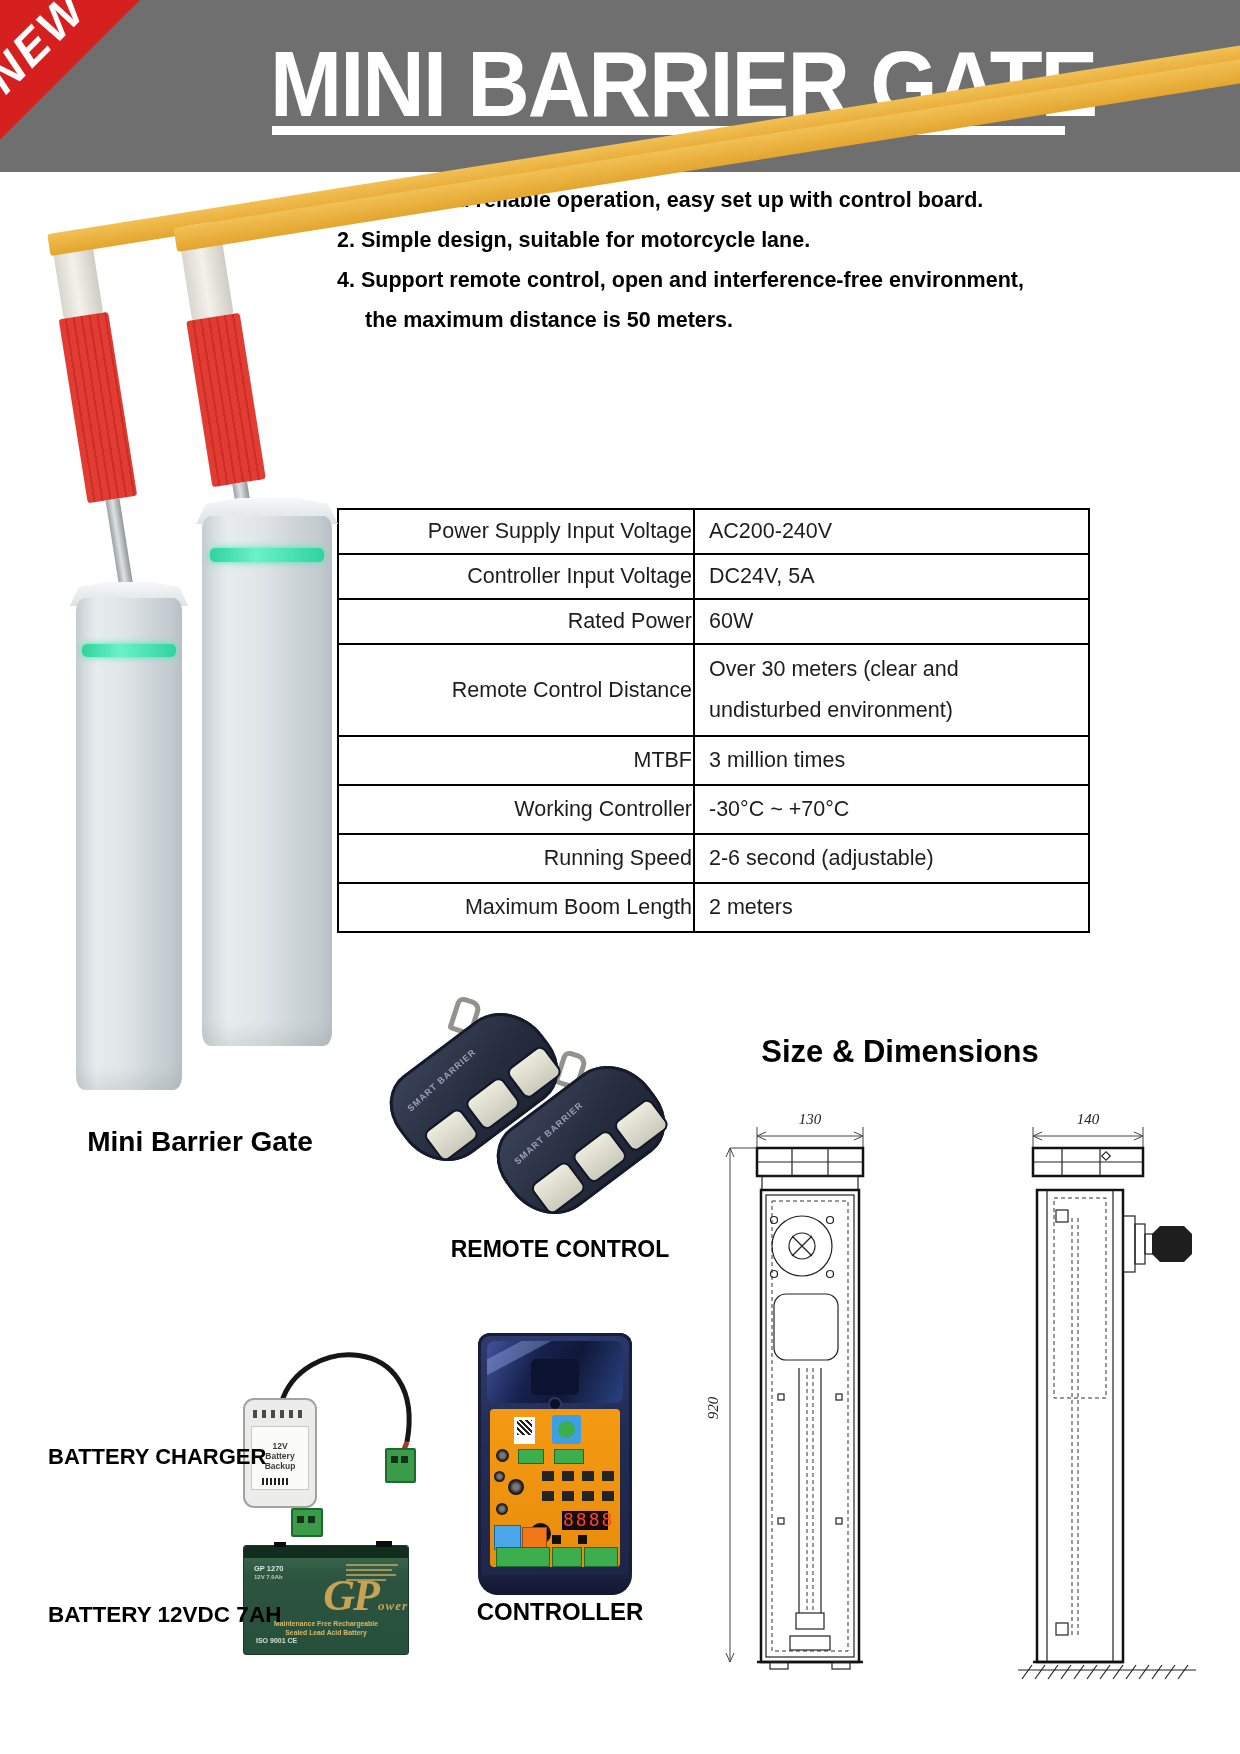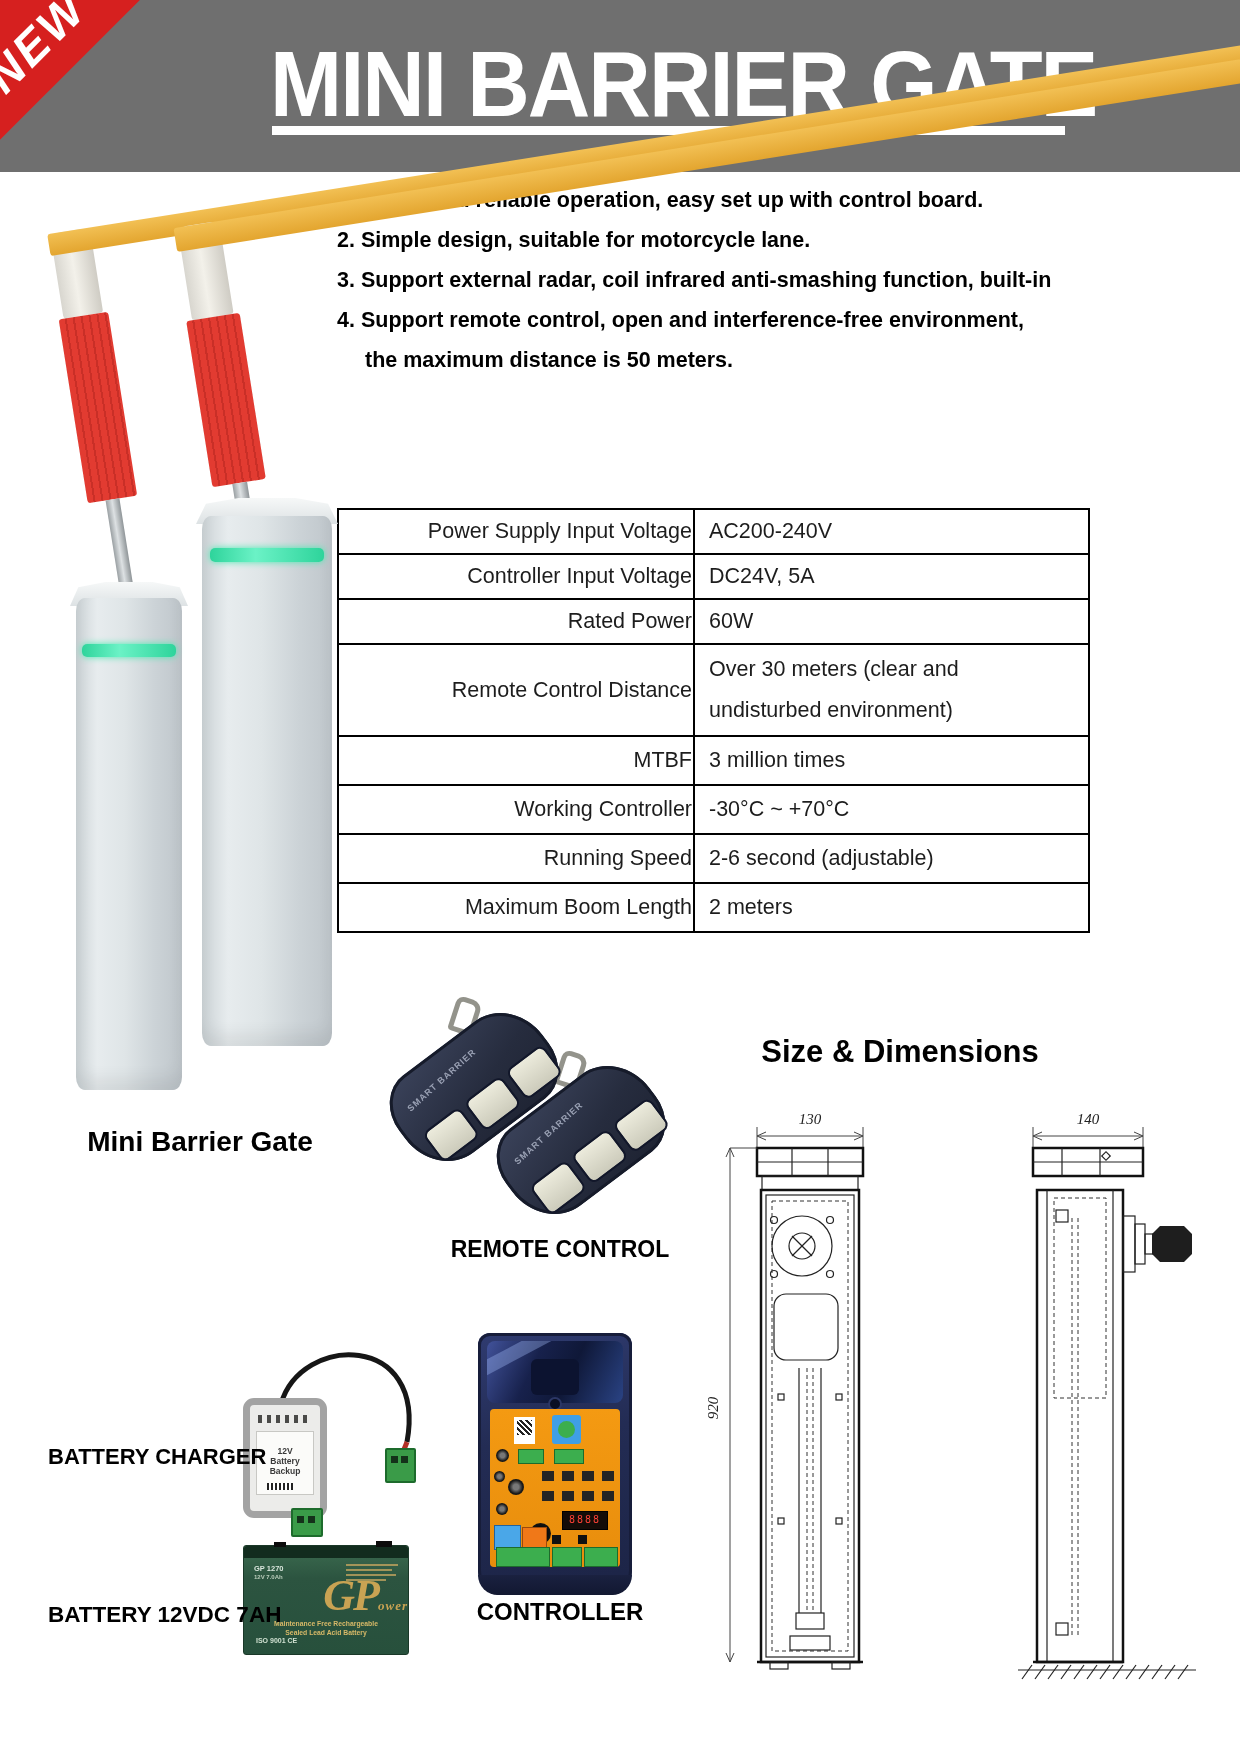--- a/index.html
+++ b/index.html
@@ -71,21 +71,21 @@
   .dwg{position:absolute;}
   .dwg .hv{stroke:#111;stroke-width:2.5;fill:none;}
   .dwg .th{stroke:#222;stroke-width:1.2;fill:none;}
   .dwg .dl{stroke:#444;stroke-width:1;fill:none;}
   .dwg .dash{stroke:#333;stroke-width:1;fill:none;stroke-dasharray:4 3;}
   .dwg text{font-family:"Liberation Serif",serif;font-style:italic;font-size:15px;fill:#222;}
 
   
   .charger{position:absolute;left:235px;top:1320px;width:220px;height:218px;}
   .chg-module{position:absolute;left:8px;top:78px;width:70px;height:106px;background:#ececea;
-              border:7px solid #a3a3a3;border-radius:11px;}
+              border:2px solid #a3a3a3;border-radius:11px;}
   .chg-vent{position:absolute;left:8px;top:10px;right:8px;height:8px;
             background:repeating-linear-gradient(90deg,#4a4a48 0 4px,#ececea 4px 9px);}
   .chg-label{position:absolute;left:6px;top:26px;right:6px;bottom:16px;background:#fbfbf9;
              border:1px solid #c8c8c4;font-size:8.5px;font-weight:700;color:#3a3a3a;
              text-align:center;line-height:10px;padding-top:14px;}
   .chg-bar{position:absolute;left:10px;bottom:4px;width:26px;height:7px;
            background:repeating-linear-gradient(90deg,#222 0 2px,#fff 2px 4px);}
   .chg-conn{position:absolute;left:150px;top:128px;width:27px;height:31px;background:#3a9b48;
             border:2px solid #1d6b2c;border-radius:2px;}
   .chg-conn i,.chg-term i{position:absolute;width:7px;height:7px;background:#14321a;top:6px;}
@@ -125,21 +125,21 @@
   .qr{position:absolute;left:24px;top:8px;width:21px;height:27px;background:#fff;}
   .qr i{position:absolute;left:3px;top:3px;width:15px;height:15px;
         background:repeating-linear-gradient(45deg,#222 0 2px,#fff 2px 4px);}
   .bluechip{position:absolute;left:62px;top:6px;width:29px;height:29px;background:#3f9fe6;border-radius:3px;}
   .bluechip i{position:absolute;left:6px;top:6px;width:17px;height:17px;border-radius:50%;background:#3cae4e;}
   .pcb .cap1{position:absolute;border-radius:50%;background:radial-gradient(#777 25%,#181818 60%);}
   .gblock{position:absolute;background:#3cae4e;border:1px solid #1d6b2c;}
   .chiprow i{position:absolute;width:12px;height:10px;background:#242424;}
   .display{position:absolute;left:72px;top:102px;width:44px;height:17px;background:#140c08;
            border:1px solid #000;color:#ff4136;font-family:"DejaVu Sans Mono",monospace;
-           font-size:10px;letter-spacing:2px;text-align:center;line-height:16px;}
+           font-size:18px;letter-spacing:2px;text-align:center;line-height:16px;}
   .buzzer{position:absolute;left:40px;top:114px;width:21px;height:21px;border-radius:50%;
           background:radial-gradient(#050505 30%,#1f1f1f);}
   .btnchip{position:absolute;width:9px;height:9px;background:#101010;}
   .relay-blue{position:absolute;left:4px;top:116px;width:25px;height:23px;background:#4aa7e8;border:1px solid #23639c;}
   .relay-orange{position:absolute;left:32px;top:118px;width:23px;height:22px;background:#f07818;border:1px solid #9c4a0c;}
   .ctl-lip{position:absolute;left:0;right:0;bottom:0;height:20px;border-radius:0 0 24px 24px;
            background:linear-gradient(#1a2140,#121831);}
 </style>
 </head>
 <body>
@@ -155,21 +155,20 @@
   </div>
 
   <div class="features">
     <div>
       <div class="feat-line">1. Stable and reliable operation, easy set up with control board.</div>
     </div>
     <div>
       <div class="feat-line">2. Simple design, suitable for motorcycle lane.</div>
     </div>
     <div>
-      <div class="feat-line">3. Support external radar, coil infrared anti-smashing function, built-in</div>
     </div>
     <div>
       <div class="feat-line">4. Support remote control, open and interference-free environment,</div>
       <div class="feat-line feat-cont">the maximum distance is 50 meters.</div>
     </div>
   </div>
 
   <table class="spec-table">
     <tbody>
       <tr class="s1">

